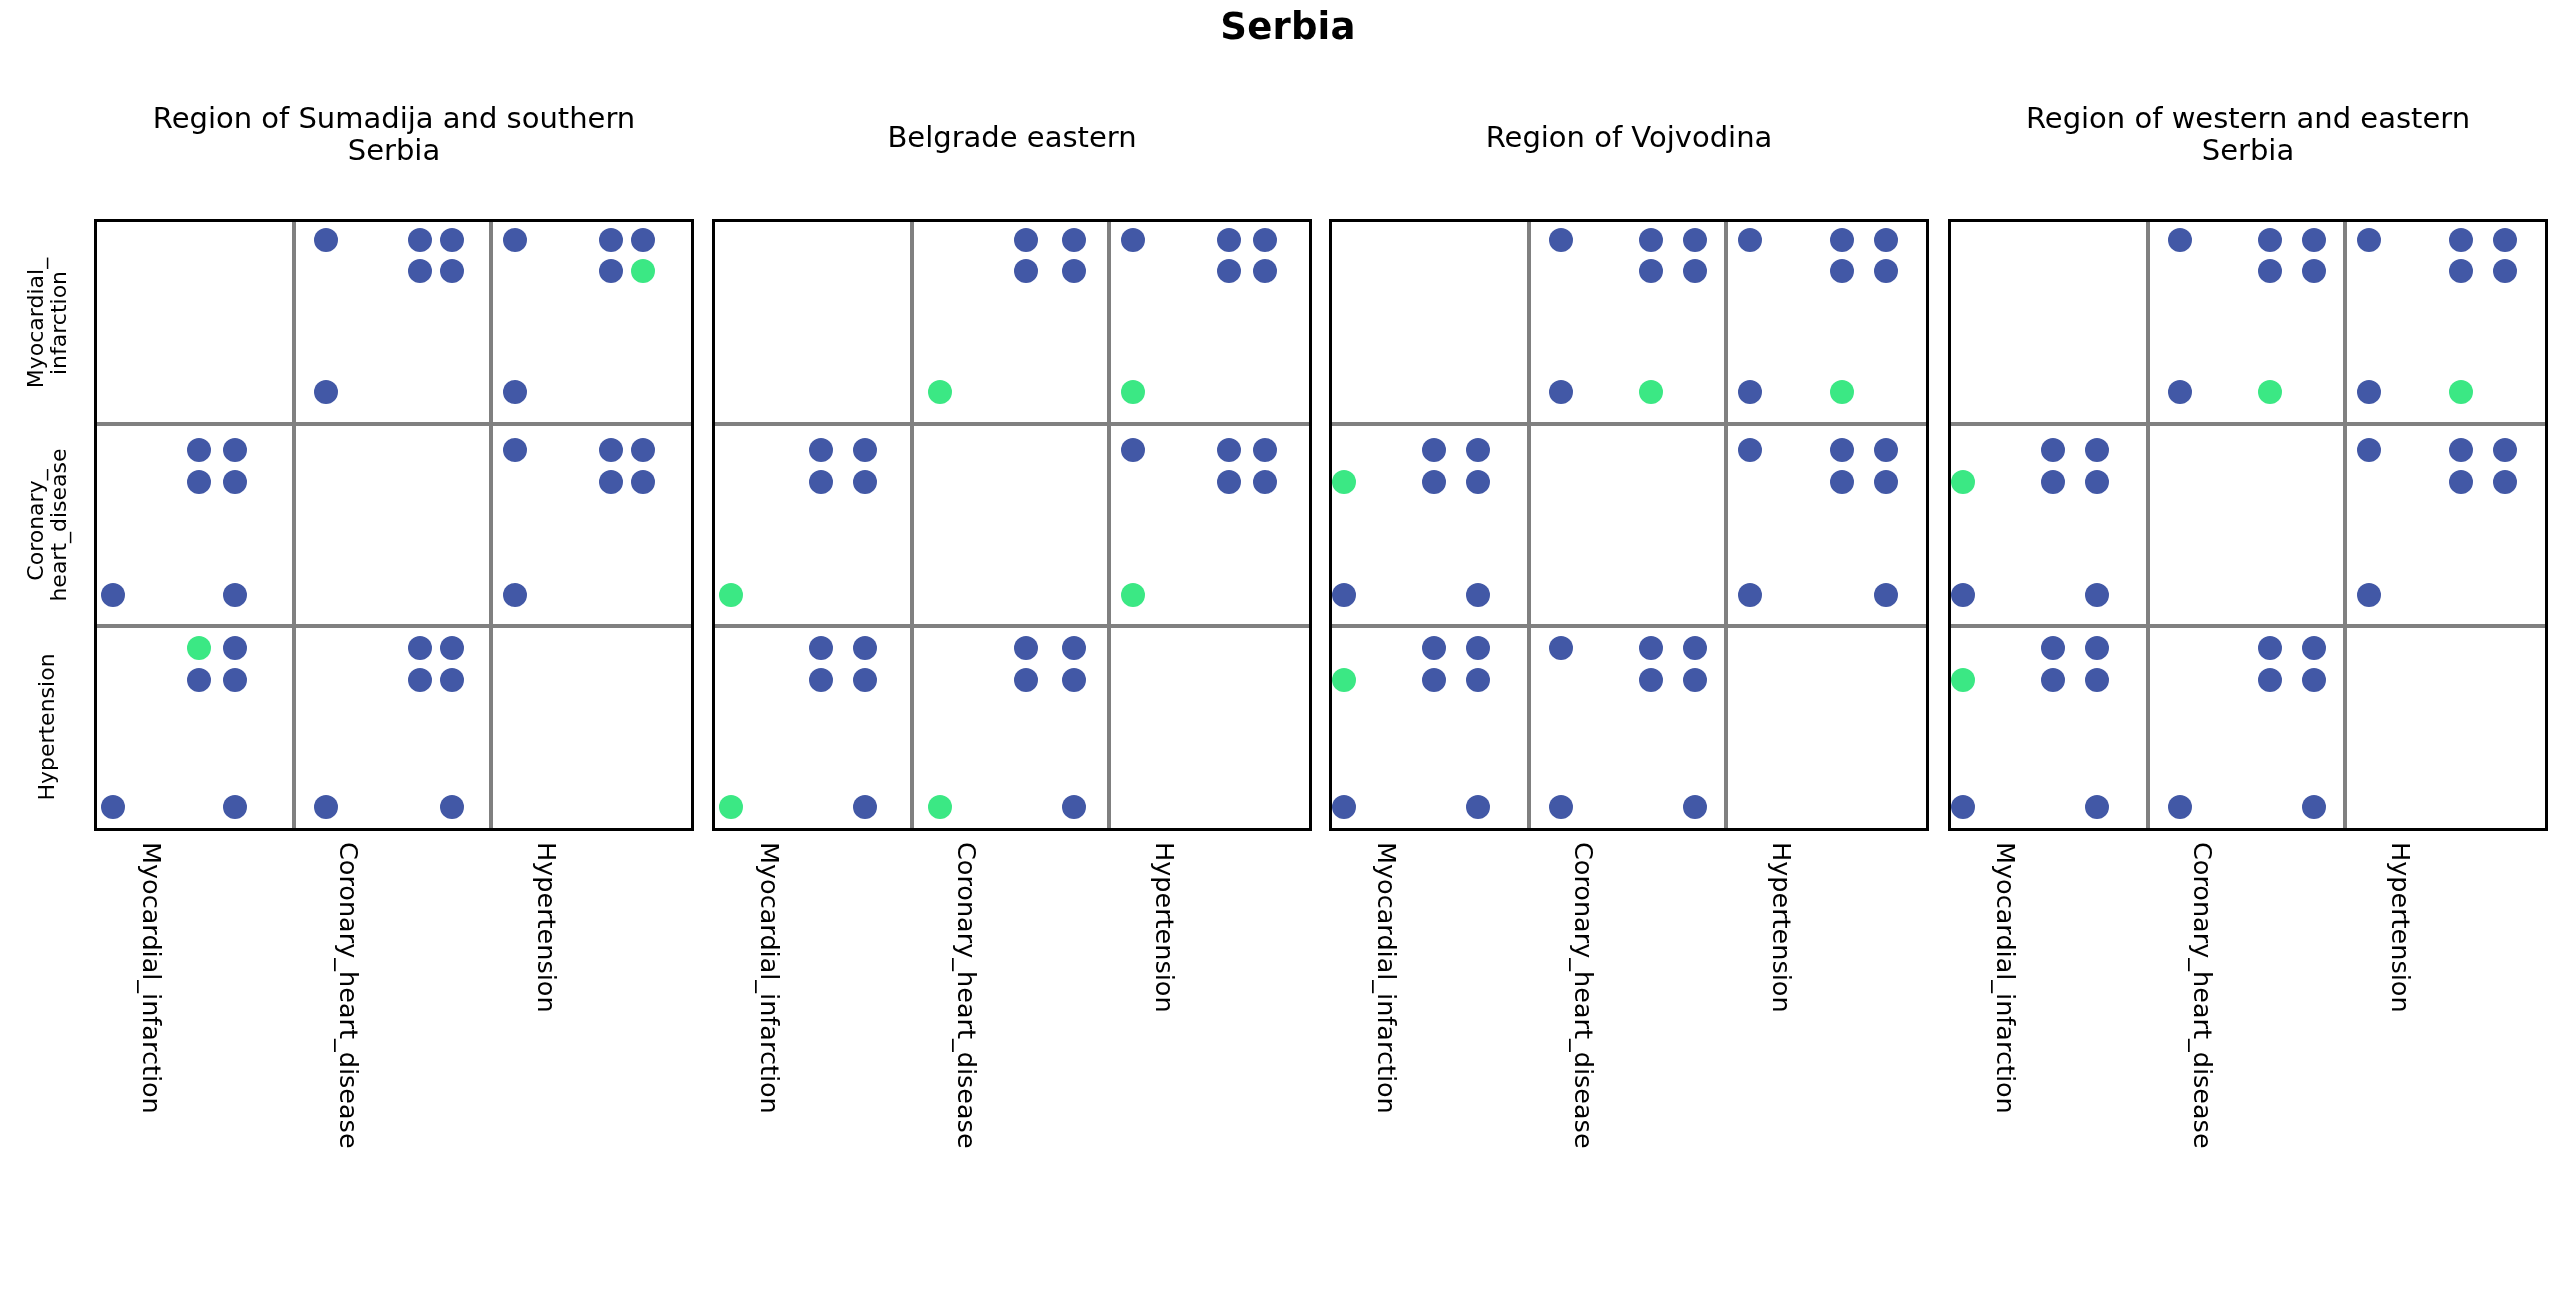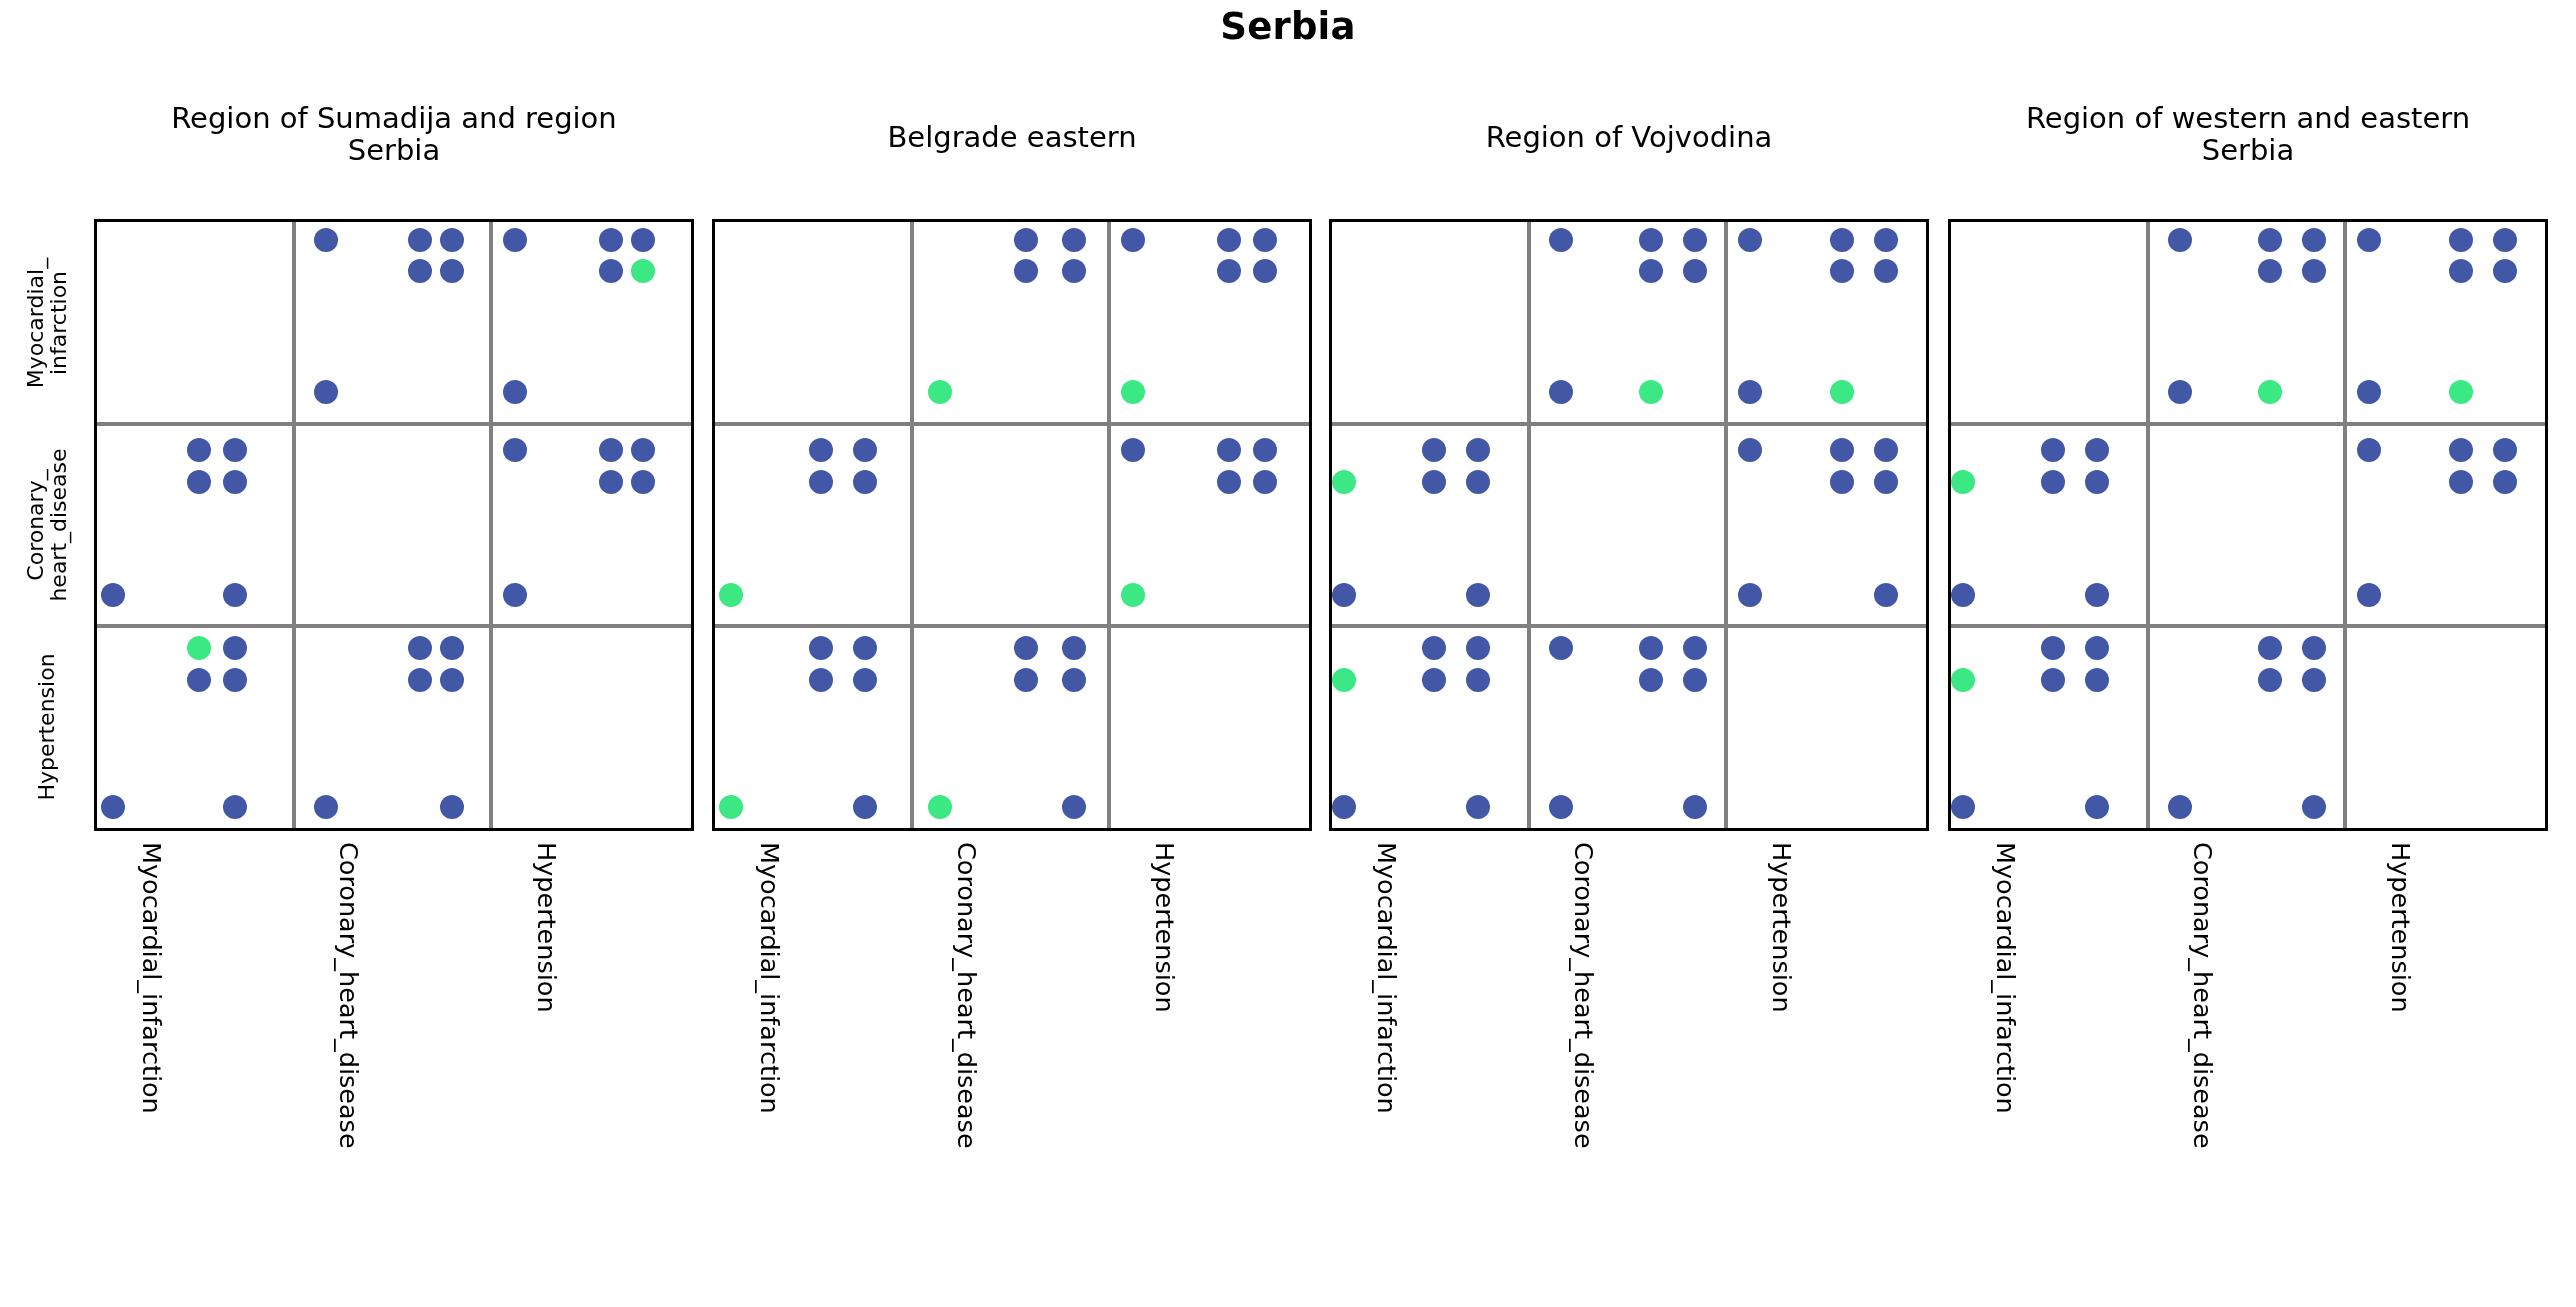--- a/index.html
+++ b/index.html
@@ -101,21 +101,21 @@
 
   <div id="row-labels">
       <div class="rowlab" style="width: 239px; height: 56px; left: -73px; top: 295px; display: flex; align-items: center; justify-content: center;"><div><div>Myocardial_</div><div>infarction</div></div></div>
       <div class="rowlab" style="width: 239px; height: 56px; left: -73px; top: 497px; display: flex; align-items: center; justify-content: center;"><div><div>Coronary_</div><div>heart_disease</div></div></div>
       <div class="rowlab" style="width: 239px; height: 56px; left: -73px; top: 699px; display: flex; align-items: center; justify-content: center;"><div><div>Hypertension</div></div></div>
     </div>
 
   <div id="panels">
       <div class="panel" style="left: 94px; top: 0px; width: 600px; height: 1307px;">
         <div class="panel-title" style="top: 102px;">
-          <div>Region of Sumadija and region</div>
+          <div>Region of Sumadija and southern</div>
           <div>Serbia</div>
         </div>
         <div class="matrix" style="left: 0px; top: 219px; width: 600px; height: 612px; border-color: rgb(0, 0, 0);">
           <div class="grid-line-v" style="left: 195px; background: rgb(128, 128, 128);"></div>
           <div class="grid-line-v" style="left: 392px; background: rgb(128, 128, 128);"></div>
           <div class="grid-line-h" style="top: 200px; background: rgb(128, 128, 128);"></div>
           <div class="grid-line-h" style="top: 402px; background: rgb(128, 128, 128);"></div>
           <div style="position: absolute; left: 0px; top: 0px; width: 197px; height: 202px;"></div>
           <div style="position: absolute; left: 197px; top: 0px; width: 197px; height: 202px;">
             <div class="dot" style="left: 32px; top: 18px; background: rgb(66, 88, 166);"></div>

